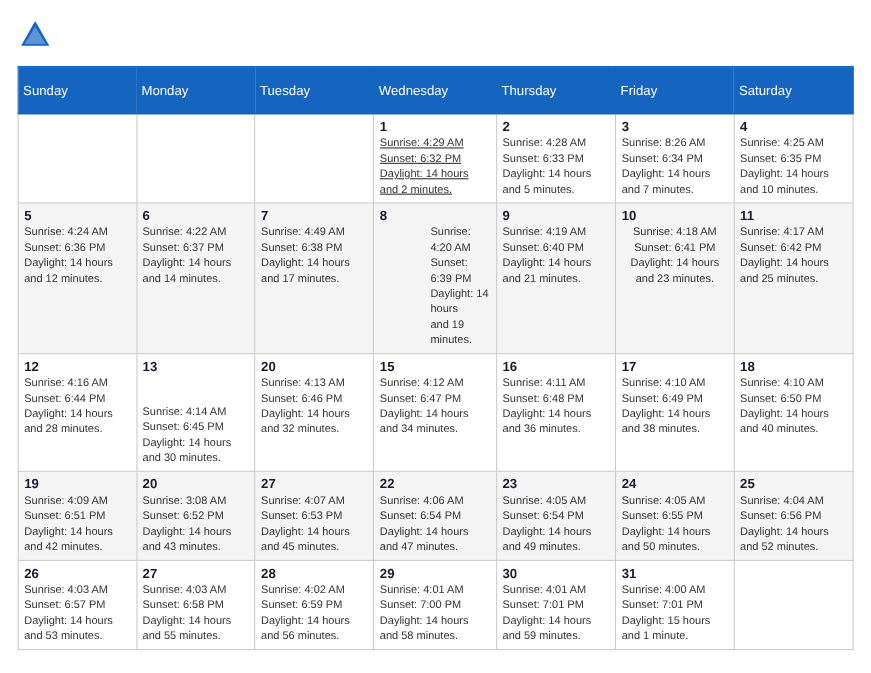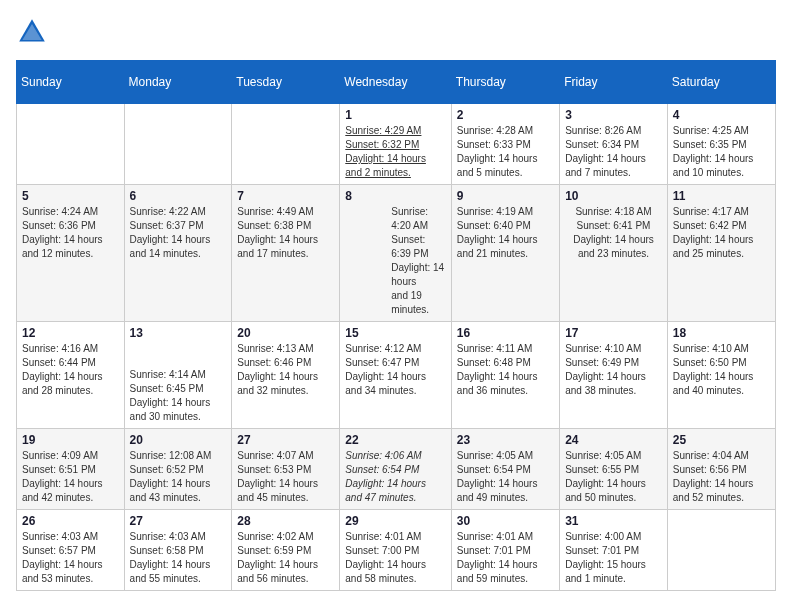--- a/index.html
+++ b/index.html
@@ -264,35 +264,35 @@
       <tr>
         <td>
           <div class="day-number">19</div>
           <div class="day-info" style="white-space: pre-line;">Sunrise: 4:09 AM
 Sunset: 6:51 PM
 Daylight: 14 hours
 and 42 minutes.</div>
         </td>
         <td>
           <div class="day-number">20</div>
-          <div class="day-info" style="white-space: pre-line;">Sunrise: 12:08 AM
+          <div class="day-info" style="white-space: pre-line;">Sunrise: 3:08 AM
 Sunset: 6:52 PM
 Daylight: 14 hours
 and 43 minutes.</div>
         </td>
         <td>
           <div class="day-number">27</div>
           <div class="day-info" style="white-space: pre-line;">Sunrise: 4:07 AM
 Sunset: 6:53 PM
 Daylight: 14 hours
 and 45 minutes.</div>
         </td>
         <td>
           <div class="day-number">22</div>
-          <div class="day-info" style="white-space: pre-line; font-style: italic;">Sunrise: 4:06 AM
+          <div class="day-info" style="white-space: pre-line;">Sunrise: 4:06 AM
 Sunset: 6:54 PM
 Daylight: 14 hours
 and 47 minutes.</div>
         </td>
         <td>
           <div class="day-number">23</div>
           <div class="day-info" style="white-space: pre-line;">Sunrise: 4:05 AM
 Sunset: 6:54 PM
 Daylight: 14 hours
 and 49 minutes.</div>

